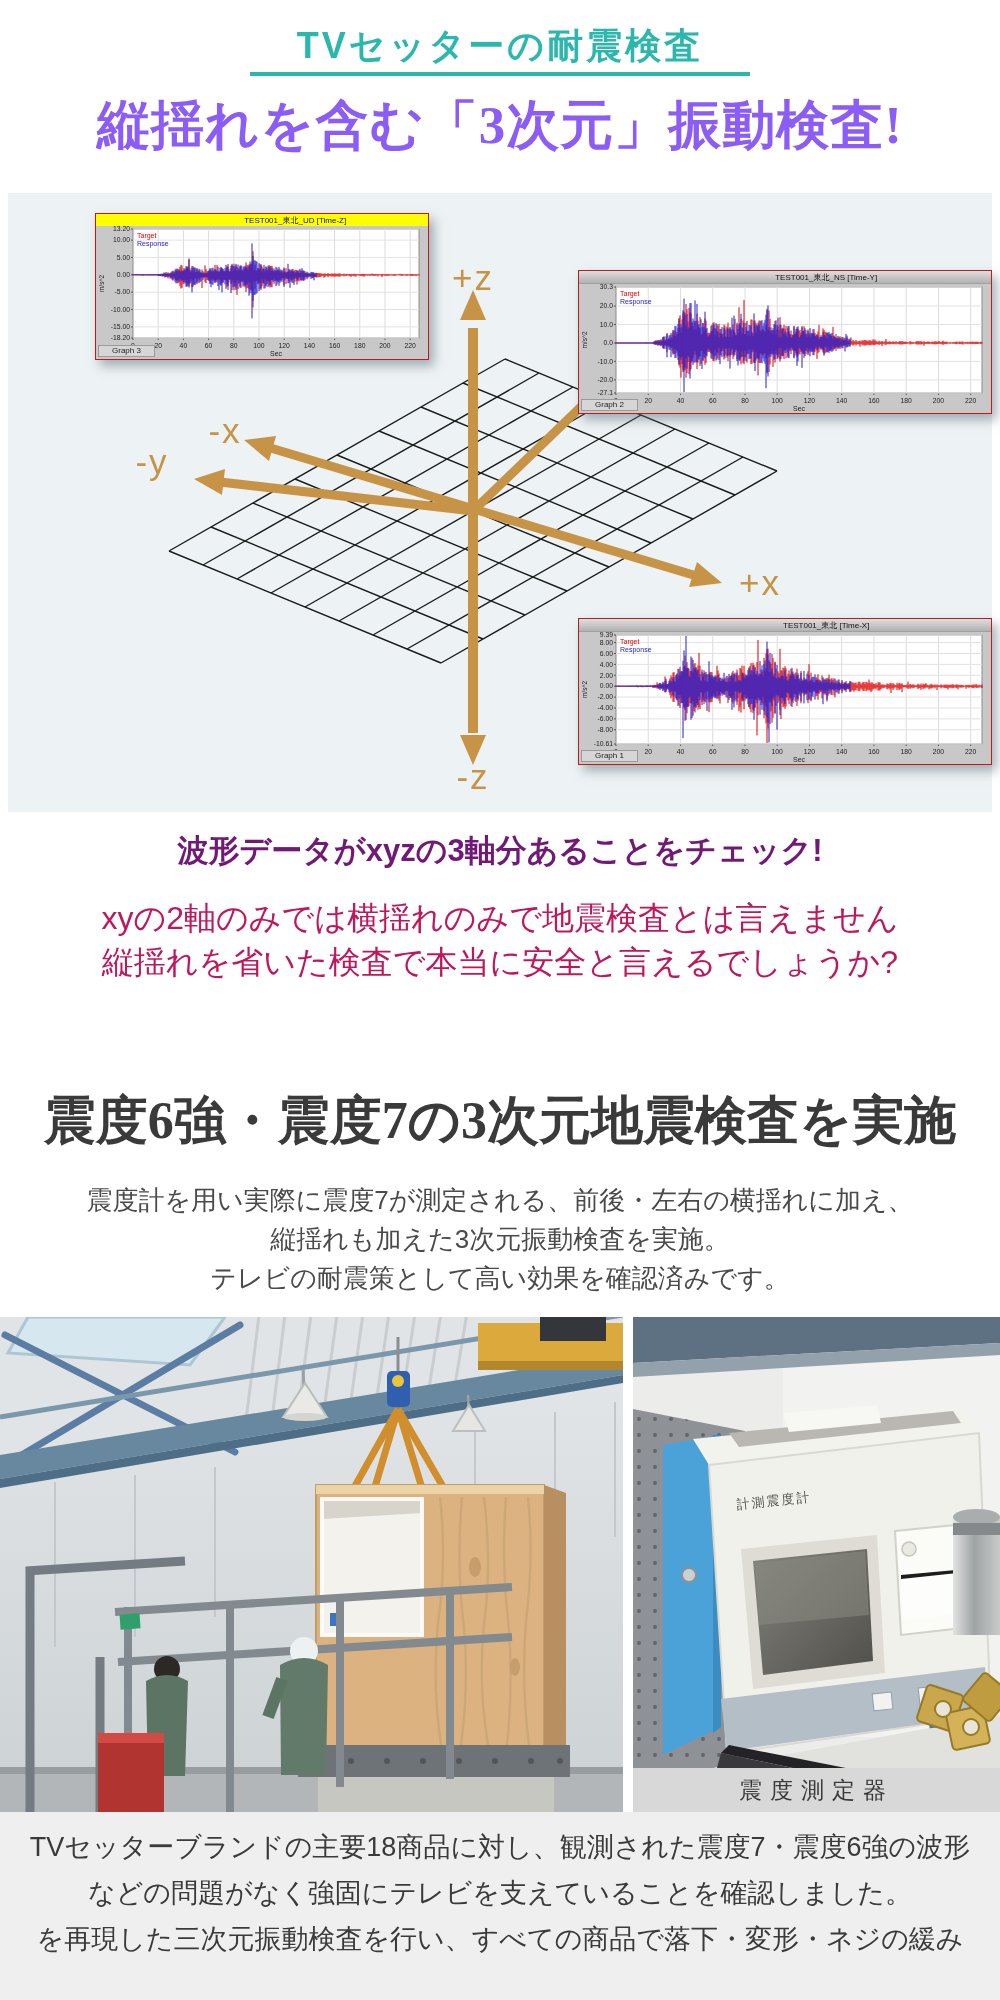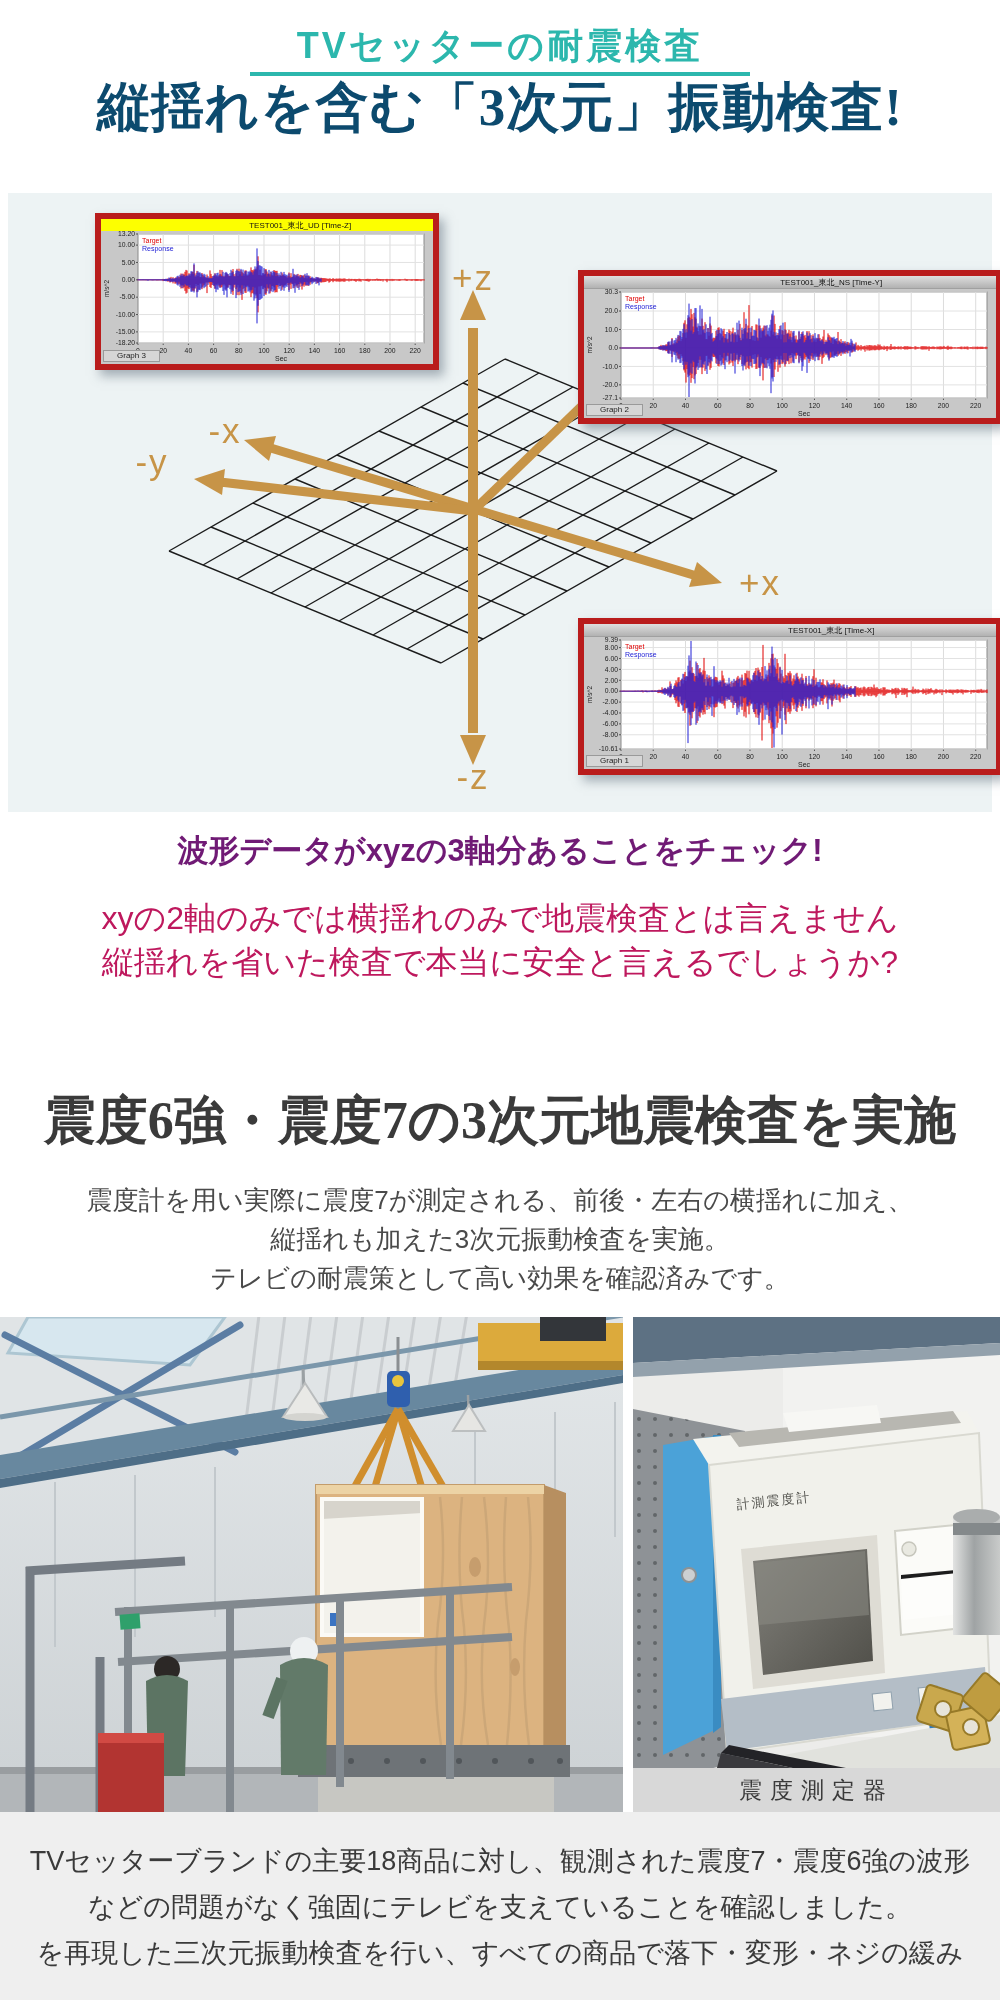--- a/index.html
+++ b/index.html
@@ -1,40 +1,40 @@
 <!DOCTYPE html>
 <html><head>
 <meta charset="utf-8">
 <style>
   html,body{margin:0;padding:0;background:#fff}
   .page{position:relative;width:1000px;height:2000px;overflow:hidden;background:#fff;font-family:"Liberation Sans",sans-serif}
   .eyebrow{position:absolute;top:22px;width:100%;text-align:center;font-size:36px;font-weight:bold;color:#2cb7ad;letter-spacing:3px}
   .eyebrow-bar{position:absolute;top:72px;left:50%;transform:translateX(-50%);width:500px;height:4px;background:#2cb7ad}
-  .h1{position:absolute;top:72px;width:100%;text-align:center;font-family:"Liberation Serif","DejaVu Serif",serif;font-size:53px;font-weight:600;color:#0c4a6e;letter-spacing:1px;white-space:nowrap}
+  .h1{position:absolute;top:90px;width:100%;text-align:center;font-family:"Liberation Serif","DejaVu Serif",serif;font-size:53px;font-weight:600;color:#8b5cf6;letter-spacing:1px;white-space:nowrap}
   .hero{position:absolute;left:8px;top:193px;width:984px;height:619px;background:#edf3f4}
   .hero-svg{position:absolute;left:0;top:0}
   .axis-label{position:absolute;transform:translate(-50%,-50%);color:#c79447;font-size:35px;letter-spacing:2px;font-weight:400;white-space:nowrap}
-  .chart-window{position:absolute;background:#c8c8c8;border:6px solid #b91c1c;box-shadow:5px 6px 10px rgba(90,105,120,.5)}
+  .chart-window{position:absolute;background:#c8c8c8;border:1px solid #b91c1c;box-shadow:5px 6px 10px rgba(90,105,120,.5)}
   .chart-titlebar{position:relative;height:12px;font-size:8px;color:#111;overflow:hidden}
   .chart-titlebar span{position:absolute;left:60%;transform:translateX(-50%);top:1px;white-space:nowrap}
   .tb-yellow{background:#fdff00}
   .tb-gray{background:linear-gradient(#dedede,#b2b2b2);border-bottom:1px solid #a0a0a0}
   .chart-svg{display:block}
   .chart-winlabel{position:absolute;left:2px;bottom:2px;font-size:8px;color:#222;background:#d6d6d6;border:1px solid #9a9a9a;padding:0 13px;line-height:10px}
   .check-heading{position:absolute;top:830px;width:100%;text-align:center;font-size:31px;font-weight:bold;color:#701a75;white-space:nowrap}
   .gray-line{position:absolute;width:100%;text-align:center;font-size:32px;color:#be185d;white-space:nowrap}
   .quake-eyebrow{position:absolute;top:1050px;width:100%;text-align:center;font-size:31px;font-weight:bold;color:#2cb7ad;white-space:nowrap}
   .h2{position:absolute;top:1086px;width:100%;text-align:center;font-family:"Liberation Serif","DejaVu Serif",serif;font-size:52px;font-weight:600;color:#3a3a3a;letter-spacing:0;white-space:nowrap}
   .body-line{position:absolute;width:100%;text-align:center;font-size:26px;color:#4a4a4a;white-space:nowrap}
   .photos{position:absolute;top:1317px;left:0;width:1000px;height:495px}
   .photo-left{position:absolute;left:0;top:0;width:623px;height:495px;overflow:hidden}
   .photo-right{position:absolute;left:633px;top:0;width:367px;height:495px;overflow:hidden}
   .caption-bar{position:absolute;left:0;bottom:0;width:100%;height:44px;background:#d8d8d8;text-align:center;line-height:44px;font-size:23px;letter-spacing:8px;color:#3a3a3a}
   .footer{position:absolute;top:1812px;left:0;width:1000px;height:188px;background:#efefef}
-  .footer-inner{padding-top:26px}
+  .footer-inner{padding-top:12px}
   .footer-line{width:100%;text-align:center;font-size:27px;color:#3a3a3a;line-height:46px;white-space:nowrap}
 </style>
 </head>
 <body>
 
 <div class="page">
 
   <div class="eyebrow">TVセッターの耐震検査</div>
   <div class="eyebrow-bar"></div>
   <div class="h1">縦揺れを含む「3次元」振動検査!</div>

